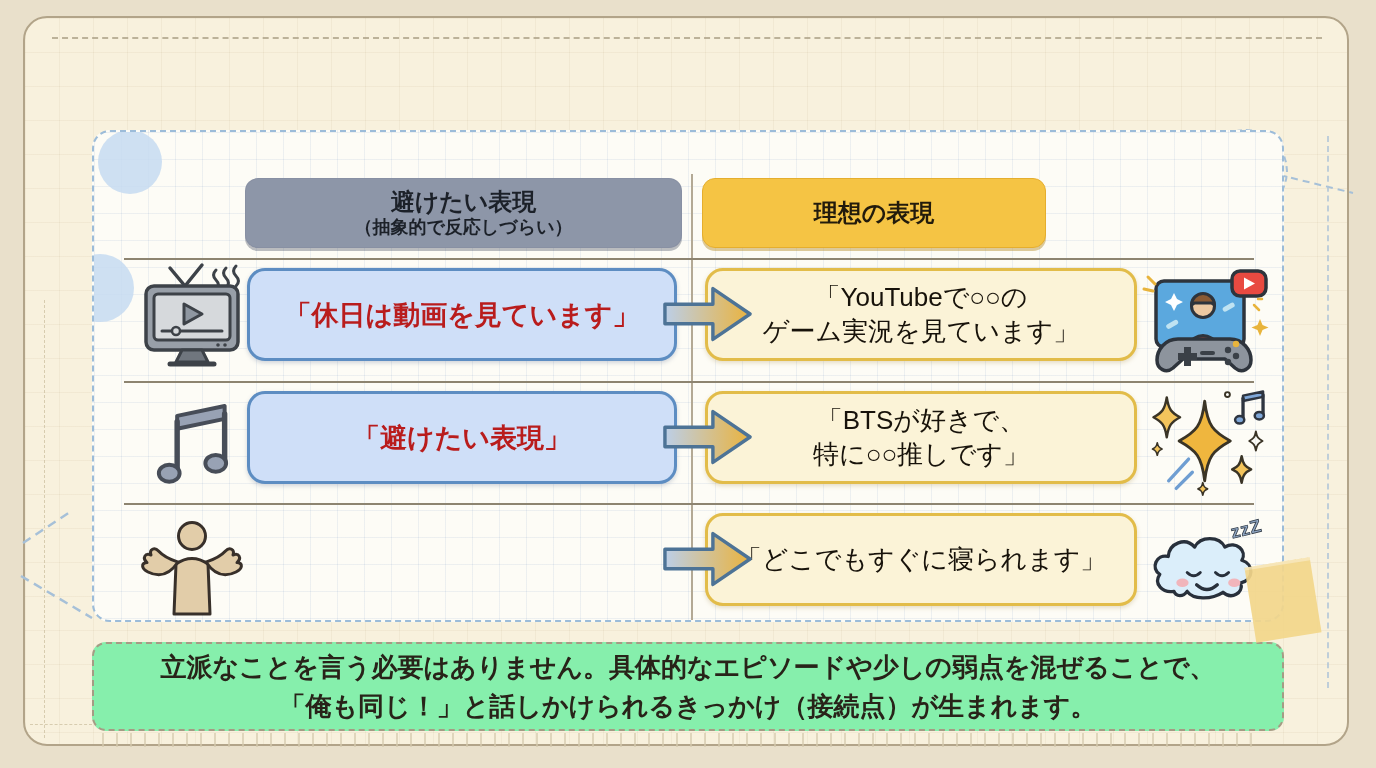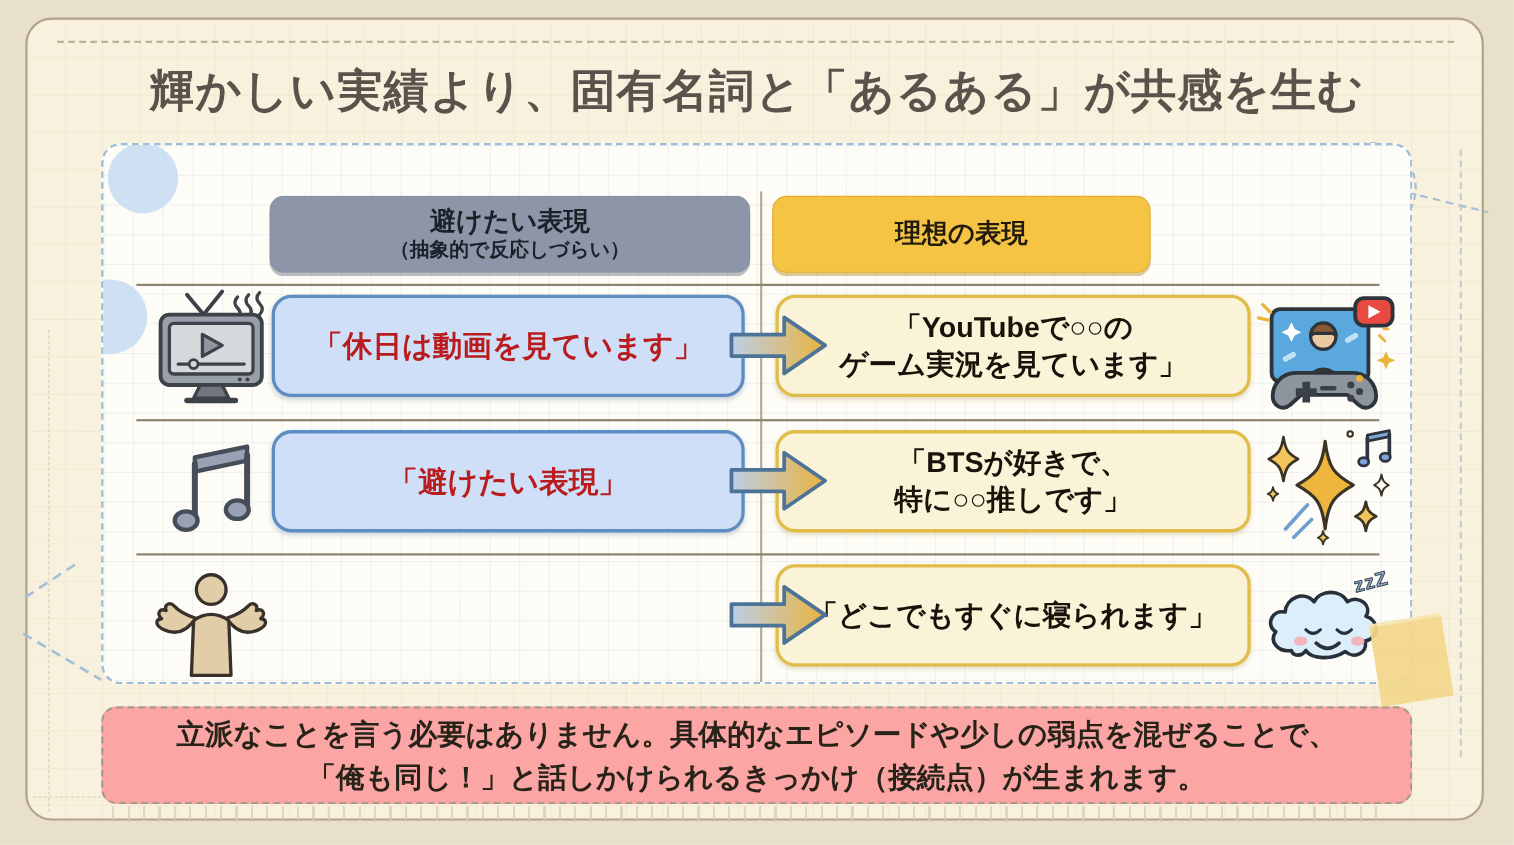--- a/index.html
+++ b/index.html
@@ -48,32 +48,32 @@
   .hdr-ideal { left:608px; top:46px; width:344px; background:#f5c444; border:1px solid #e5ae2e;
     box-shadow:0 3px 0 rgba(180,140,40,.45); color:#221b0c;align-items:center; }
   .hdr-label { font-size:24px; font-weight:800; }
   .hdr-sub { font-size:18px; font-weight:700; }
 
   .abox { position:absolute; left:153px; width:430px; height:93px; background:#cfdff8;
     border:3px solid #5d8dc2; border-radius:18px; display:flex; align-items:center; justify-content:center;
     font-size:27px; font-weight:800; color:#b91c1c; z-index:2; box-shadow:0 2px 4px rgba(80,100,140,.25); }
   .ibox { position:absolute; left:611px; width:432px; height:93px; background:#fbf3d7;
     border:3px solid #e2bc49; border-radius:18px; display:flex; align-items:center; justify-content:center;
-    text-align:center; font-size:26px; font-weight:700; color:#17120a; line-height:1.3; z-index:2;
+    text-align:center; font-size:26px; font-weight:400; color:#17120a; line-height:1.3; z-index:2;
     box-shadow:0 2px 4px rgba(160,130,60,.25); white-space:pre-line; }
   .r1 { top:136px; } .r2 { top:259px; } .r3 { top:381px; }
 
   .arrow { position:absolute; left:568px; width:92px; height:68px; z-index:4; }
   .ar1 { top:148px; } .ar2 { top:271px; } .ar3 { top:393px; }
 
   .licon, .ricon { position:absolute; z-index:2; }
 
   .note-box {
     position:absolute; left:92px; top:642px; width:1192px; height:89px;
-    background:#fca5a5; border:2px dashed #a59b84; border-radius:14px;
+    background:#86efac; border:2px dashed #a59b84; border-radius:14px;
     display:flex; align-items:center; justify-content:center; text-align:center;
     font-size:26px; font-weight:800; color:#282319; line-height:1.5; white-space:pre-line;
   }
 
   .dashed-circle { position:absolute; left:1204px; top:129px; width:84px; height:84px;
     border:2px dashed #a6c0d8; border-radius:50%; }
   .right-dash { position:absolute; left:1327px; top:136px; height:552px; border-left:2px dashed #b1c6d9; opacity:.8; }
   .sticky { position:absolute; left:1250px; top:562px; width:66px; height:76px; background:#f3d78b;
     transform:rotate(-9deg); opacity:.92; z-index:5; box-shadow:inset 0 3px 0 rgba(255,255,255,.35); }
   .ticks { position:absolute; left:102px; top:733px; width:1150px; height:14px; opacity:.7;
@@ -83,21 +83,20 @@
   .deco-svg { position:absolute; }
 </style>
 </head>
 <body>
 
 <div class="stage">
 
   <div class="card"></div>
   <div class="top-dash"></div>
 
-  <div class="page-title">輝かしい実績より、固有名詞と「あるある」が共感を生む</div>
 
   <div class="margin-dash-v"></div>
   <div class="margin-dash-h"></div>
   <div class="dashed-circle"></div>
   <svg class="deco-svg" style="left:1235px; top:133px;" width="120" height="65">
     <polyline points="18,8 12,34 118,60" fill="none" stroke="#a6c0d8" stroke-width="2" stroke-dasharray="7 5"></polyline>
   </svg>
   <div class="right-dash"></div>
   <svg class="deco-svg" style="left:8px; top:498px;" width="92" height="126">
     <line x1="15" y1="45" x2="62" y2="14" stroke="#a6c0d8" stroke-width="2.5" stroke-dasharray="9 6"></line>

